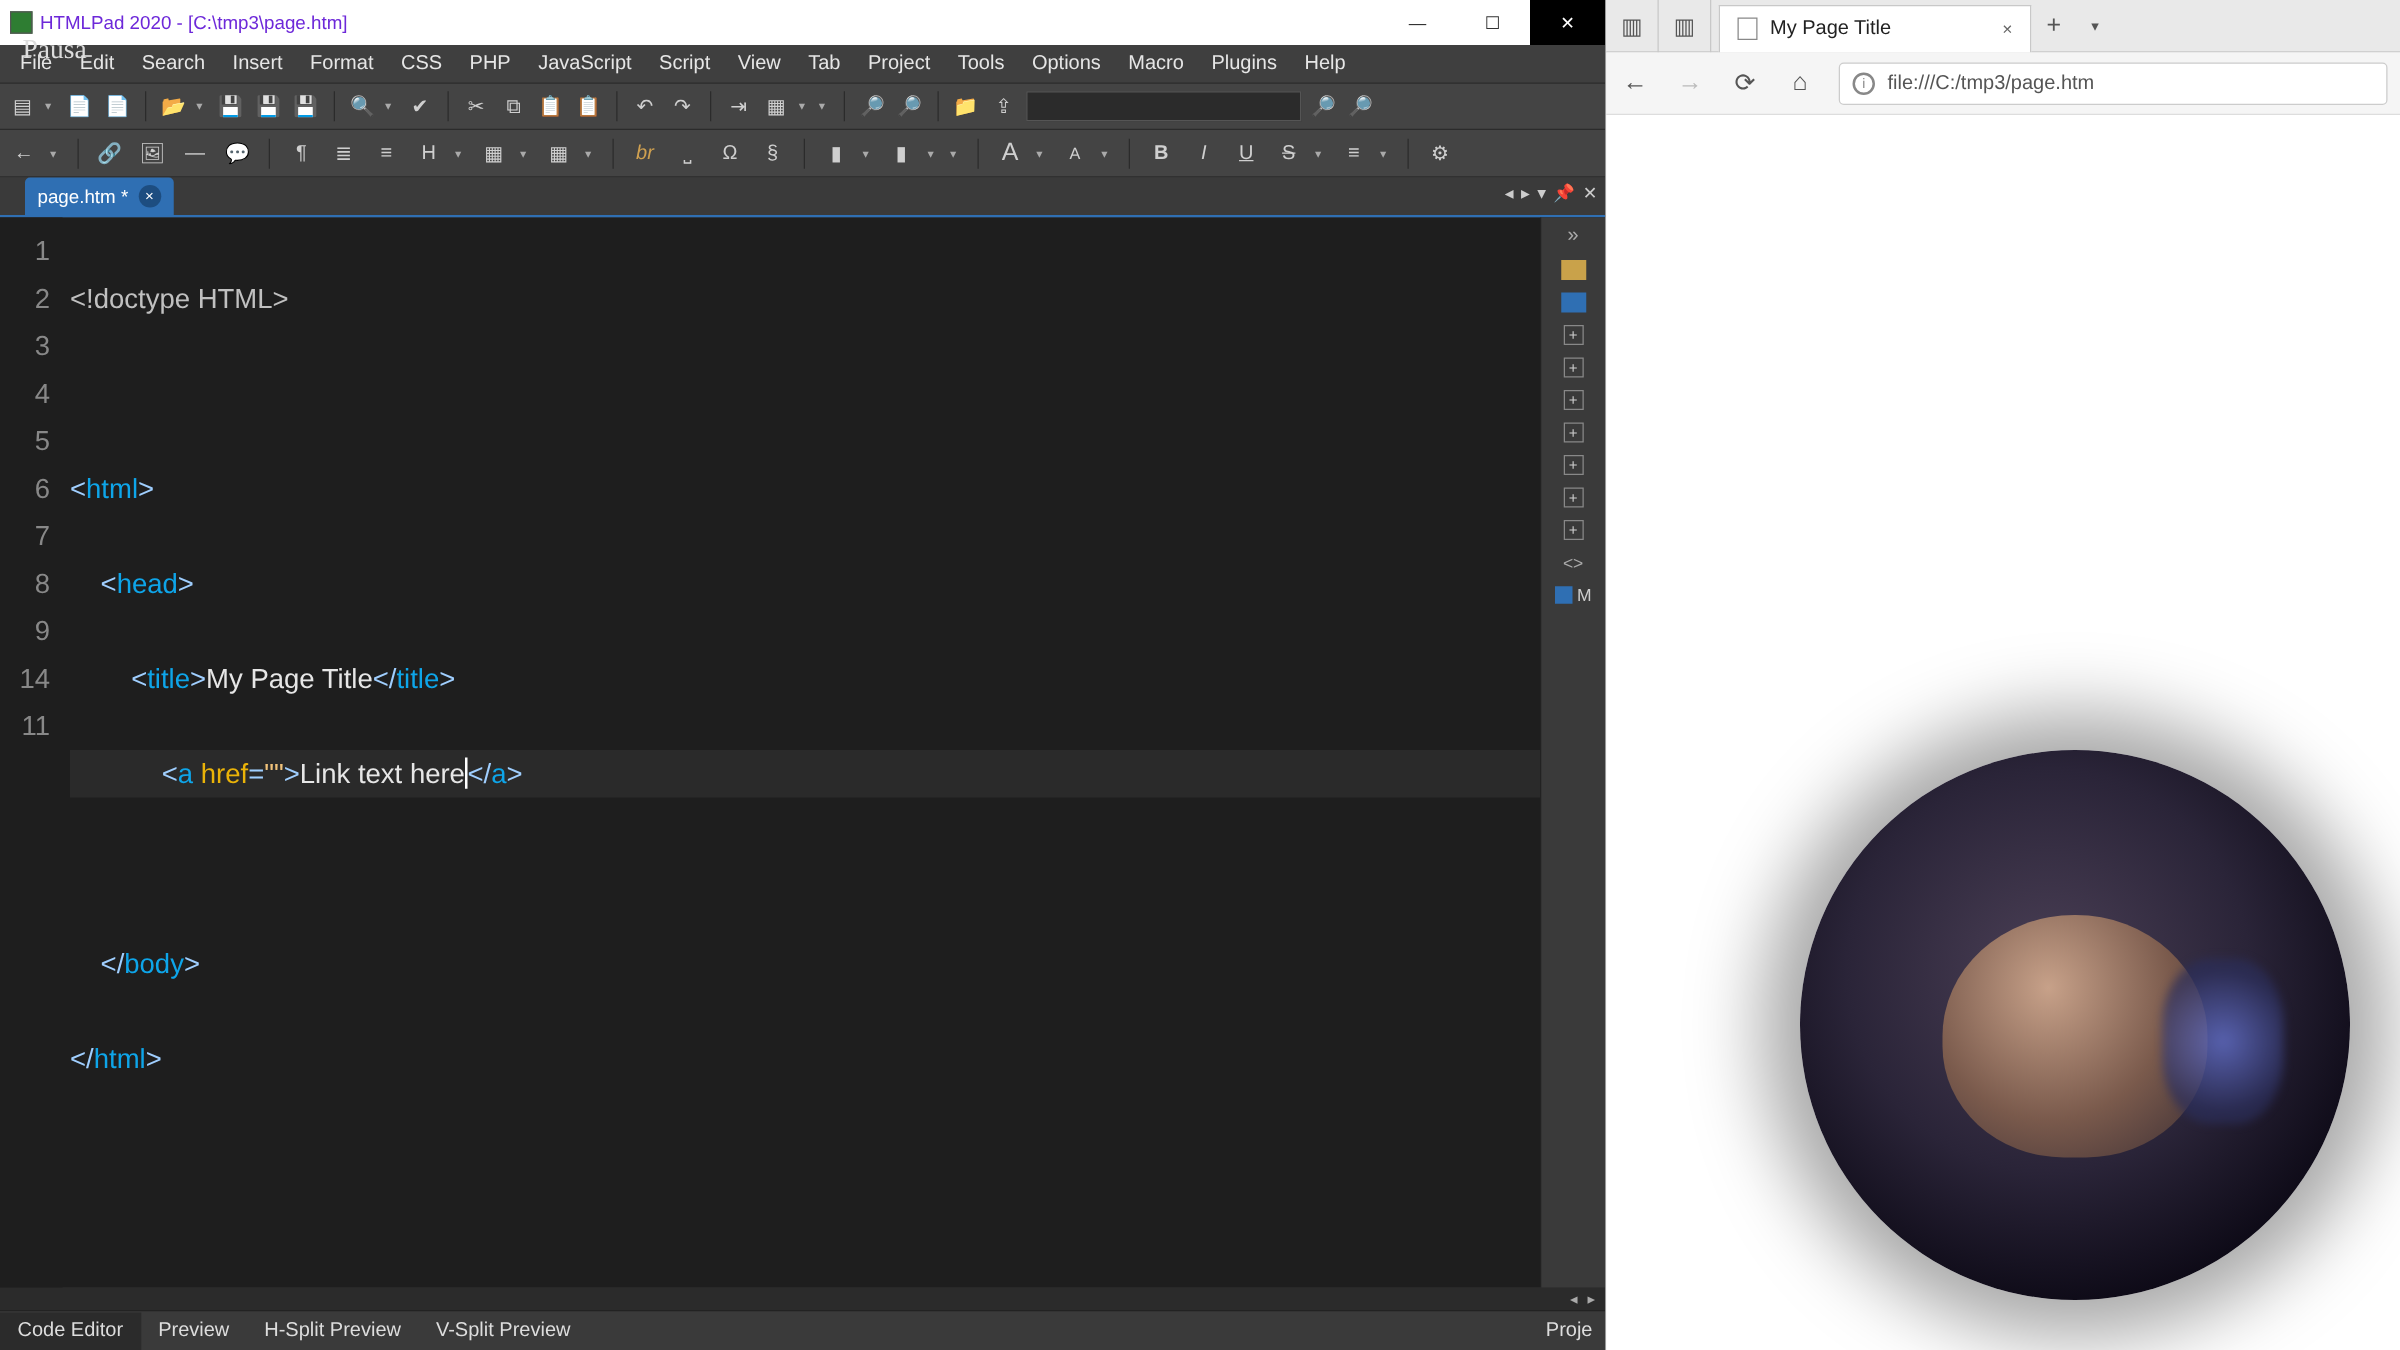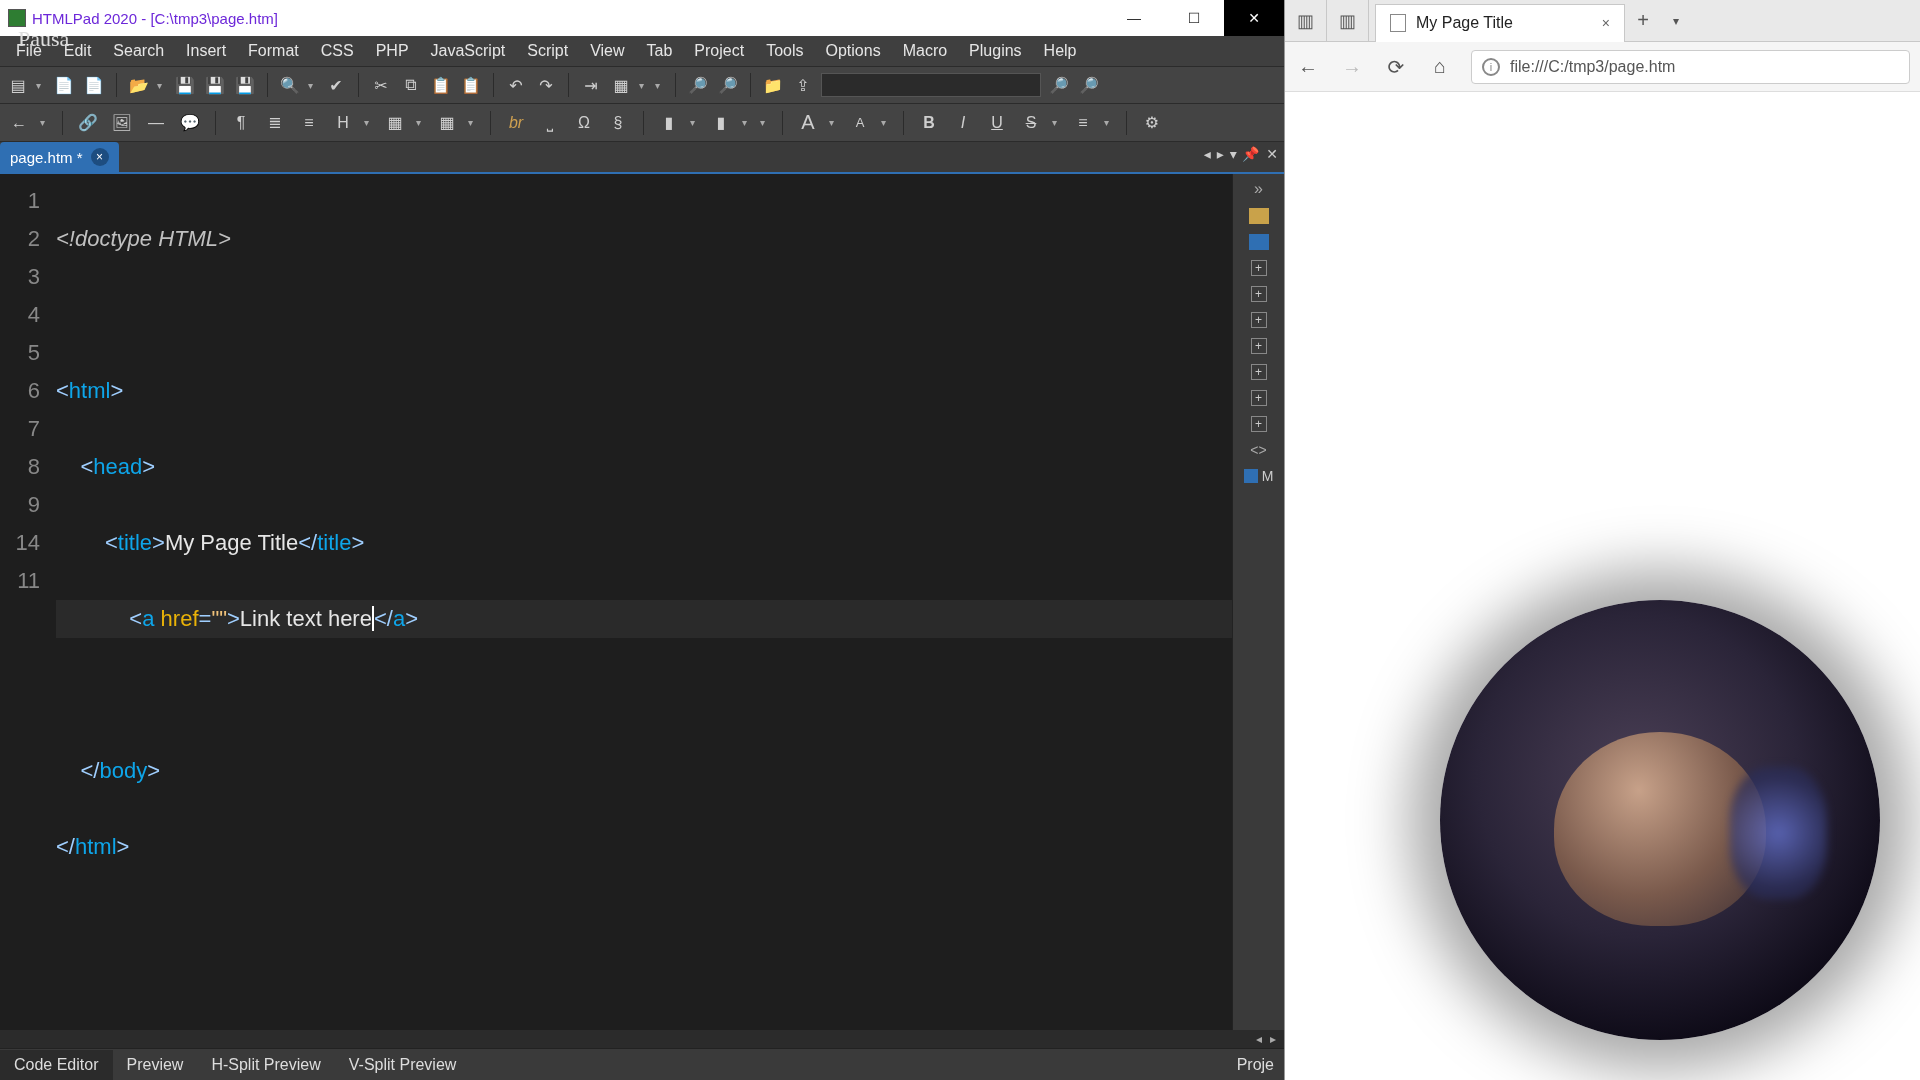--- a/index.html
+++ b/index.html
@@ -31,30 +31,30 @@
 .toolbar2 { height: 38px; background: #444; display: flex; align-items: center; padding: 0 6px; gap: 8px; border-bottom: 1px solid #2b2b2b; }
 .nav-back { color: #2e7d32; font-size: 22px; font-weight: bold; }
 .fmt-ic { width: 26px; height: 24px; display: flex; align-items: center; justify-content: center; color: #cfcfcf; font-size: 16px; }
 .fmt-br { color: #cfa050; font-style: italic; font-size: 16px; }
 .fmt-bold { font-weight: bold; }
 .fmt-italic { font-style: italic; }
 .fmt-underline { text-decoration: underline; }
 .fmt-strike { text-decoration: line-through; }
 
 .tabstrip { height: 32px; background: #3a3a3a; display: flex; align-items: flex-end; position: relative; border-bottom: 2px solid #2f6fb3; }
-.file-tab { height: 30px; background: #2f6fb3; color: #fff; display: flex; align-items: center; padding: 0 10px; gap: 8px; font-size: 15px; border-top-left-radius: 4px; border-top-right-radius: 4px; margin-left: 0; }
+.file-tab { height: 30px; background: #2f6fb3; color: #fff; display: flex; align-items: center; padding: 0 10px; gap: 8px; font-size: 15px; border-top-left-radius: 4px; border-top-right-radius: 4px; margin-left: 20px; }
 .file-tab .close-x { background: #1d4d80; border-radius: 50%; width: 18px; height: 18px; display: flex; align-items: center; justify-content: center; font-size: 12px; }
 .tabstrip .right-ctrls { position: absolute; right: 6px; top: 4px; display: flex; gap: 6px; color: #ccc; font-size: 14px; }
 
 .editor-body { flex: 1; display: flex; background: #1e1e1e; position: relative; }
 .gutter { width: 50px; background: #1e1e1e; color: #888; text-align: right; padding: 8px 10px 0 0; font-family: Consolas, monospace; font-size: 22px; line-height: 38px; }
 .code { flex: 1; padding: 8px 0 0 6px; font-family: Consolas, monospace; font-size: 22px; line-height: 38px; color: #ddd; white-space: pre; }
 .code .row { height: 38px; }
 .code .row.hl { background: #2a2a2a; }
-.tok-doctype { color: #c0c0c0; font-style: italic; }
+.tok-doctype { color: #c0c0c0; }
 .tok-bracket { color: #a0cfff; }
 .tok-tag { color: #0ea5e9; }
 .tok-attr { color: #eab308; }
 .tok-str { color: #f0c27a; }
 .tok-txt { color: #e6e6e6; }
 .caret { border-right: 2px solid #fff; }
 
 .side-strip { width: 52px; background: #3a3a3a; border-left: 1px solid #222; padding-top: 6px; display: flex; flex-direction: column; align-items: center; gap: 10px; }
 .side-strip .dots { color: #aaa; font-size: 16px; }
 .side-strip .sq { width: 20px; height: 16px; background: #c9a24a; }

